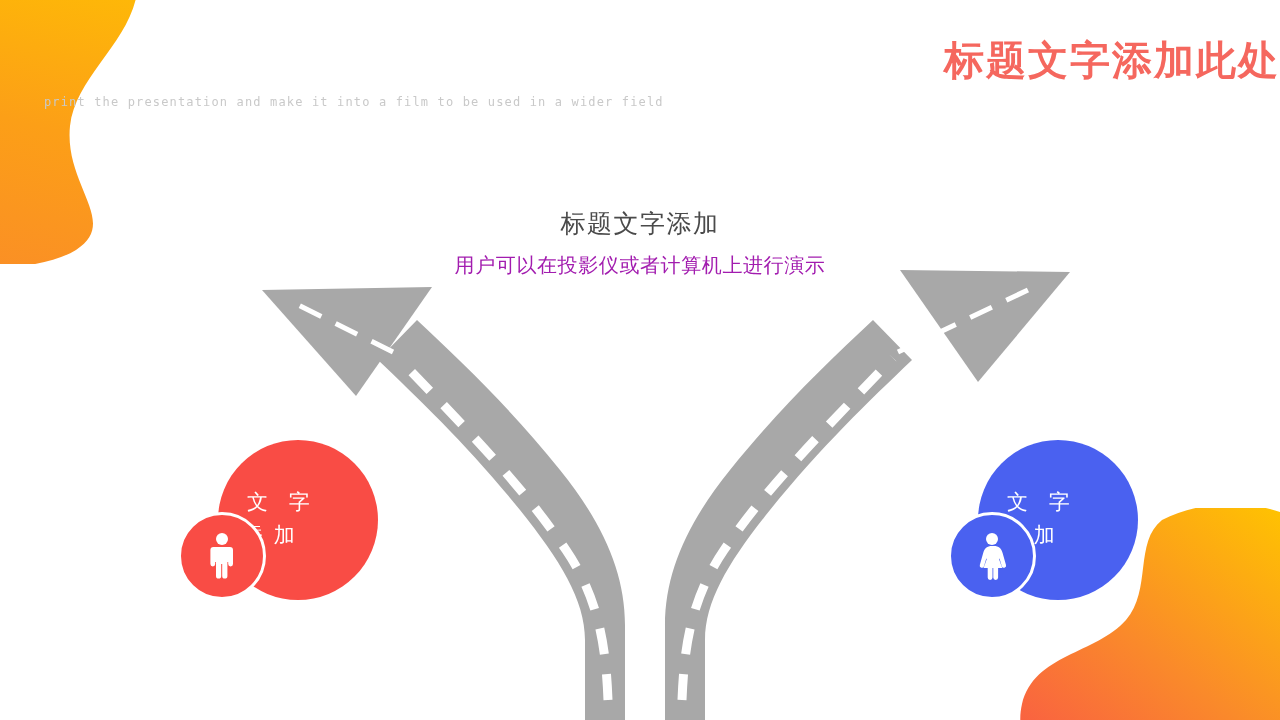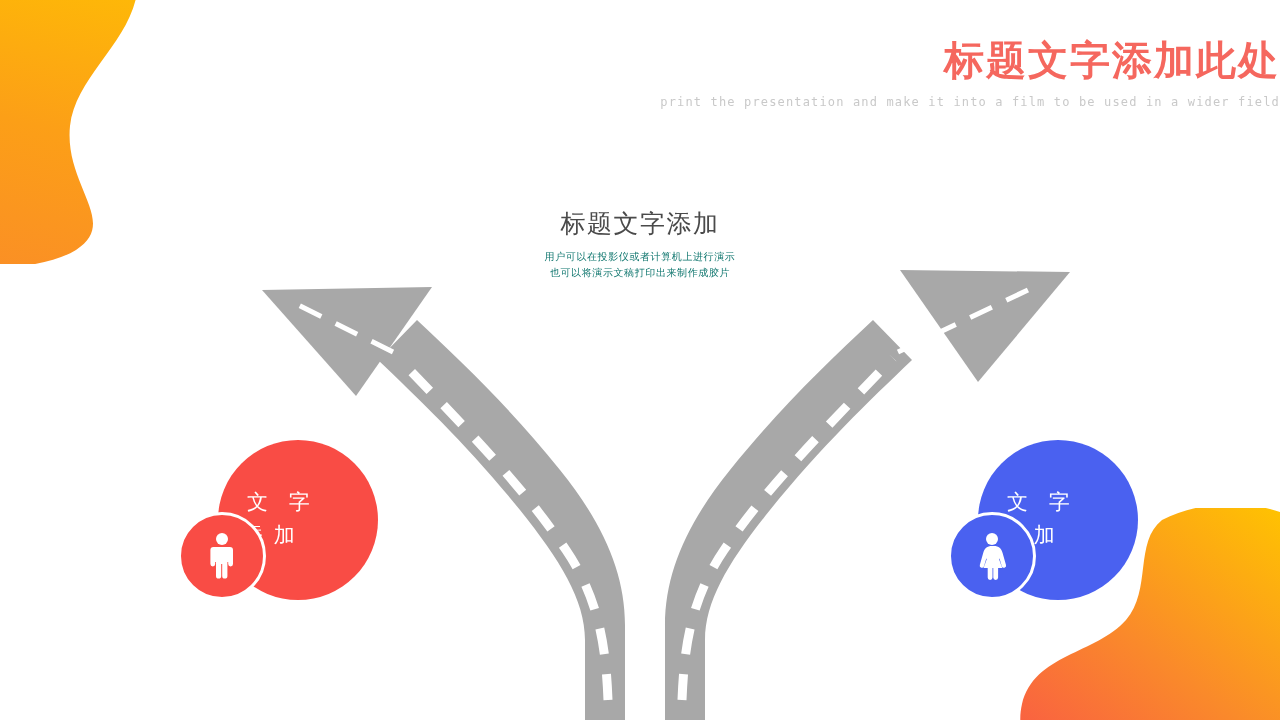--- a/index.html
+++ b/index.html
@@ -46,47 +46,48 @@
     font-weight: 700;
     letter-spacing: 2px;
     color: #f5675e;
     line-height: 1.12;
   }
   #slide-subtitle {
     position: absolute;
     left: 0;
     right: 0;
     top: 95px;
-    text-align: right;
+    text-align: left;
     font-family: "DejaVu Sans Mono", "Liberation Mono", monospace;
     font-size: 12px;
     letter-spacing: 1.15px;
     color: #c9c9c9;
     white-space: nowrap;
+    padding-left: 44px;
   }
 
   
   #center-block {
     position: absolute;
     left: 0;
     right: 0;
     top: 208px;
     text-align: center;
   }
   #center-heading {
     font-family: "DejaVu Sans", "Liberation Sans", sans-serif;
     font-size: 25px;
     color: #4a4a4a;
     letter-spacing: 1.5px;
     line-height: 1.3;
   }
   .center-desc {
     font-family: "DejaVu Serif", "Liberation Serif", serif;
-    font-size: 10px;
-    color: #0f766e;
+    font-size: 20px;
+    color: #a21caf;
     letter-spacing: 0.6px;
     line-height: 1.65;
   }
   #center-desc-1 { margin-top: 8px; }
 
   
   #road-graphic {
     position: absolute;
     left: 0;
     top: 0;
@@ -262,16 +263,15 @@
                  v 9.6 a 2.4 2.4 0 0 0 4.8 0 v -9.6 h 4.1 l -3.3 -9.3 h 0.7
                  l 2.2 7.6 a 2.2 2.2 0 0 0 4.2 -1.3 l -3.4 -12
                  c -1.2 -4.4 -3.8 -7 -8.8 -7 Z" fill="#ffffff"></path>
       </svg>
     </div>
   </div>
 
   <div id="center-block">
     <div id="center-heading">标题文字添加</div>
     <div class="center-desc" id="center-desc-1">用户可以在投影仪或者计算机上进行演示</div>
-    <div class="center-desc" id="center-desc-2">也可以将演示文稿打印出来制作成胶片</div>
   </div>
 
 </div>
 
 </body></html>

